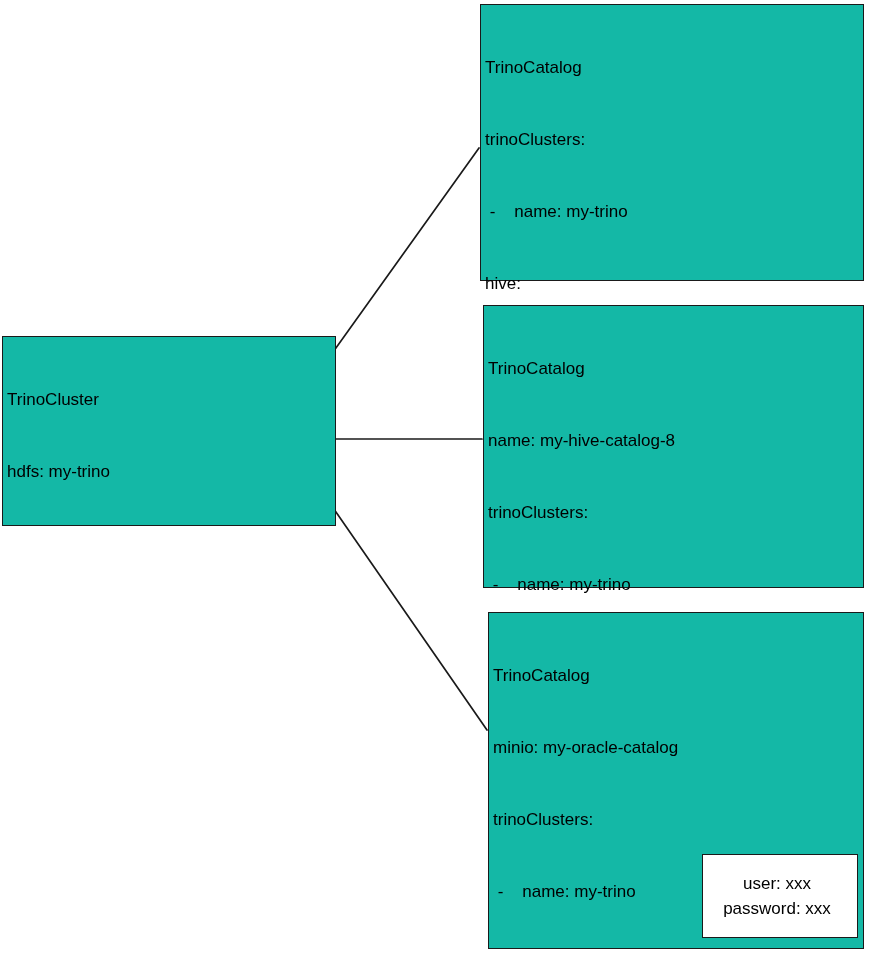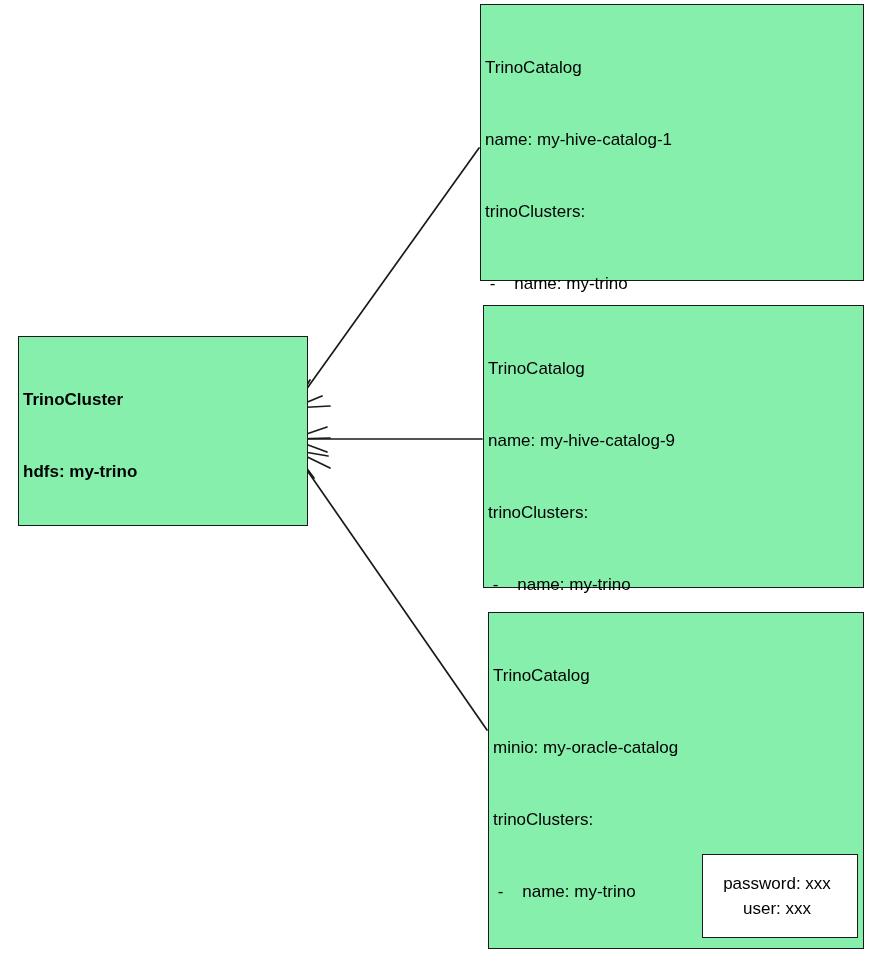--- a/index.html
+++ b/index.html
@@ -22,46 +22,45 @@
     position: absolute;
     left: 0;
     top: 0;
     width: 872px;
     height: 954px;
     pointer-events: none;
   }
   .node {
     position: absolute;
     box-sizing: border-box;
-    background: #86efac;
+    background: #14b8a6;
     border: 1.6px solid #1a1a1a;
   }
   .node-text {
     position: absolute;
     left: 4px;
     top: 3px;
     right: 2px;
     font-size: 17px;
     line-height: 24px;
     color: #000000;
     white-space: pre;
     font-family: "Liberation Sans", sans-serif;
   }
   .node-text .ln {
     display: block;
     white-space: pre;
   }
 
   
   #trino-cluster {
-    left: 18px;
+    left: 2px;
     top: 336px;
-    width: 290px;
+    width: 334px;
     height: 190px;
-    font-weight: bold;
   }
 
   
   #catalog-hive-1 {
     left: 480px;
     top: 4px;
     width: 384px;
     height: 277px;
   }
   #catalog-hive-2 {
@@ -143,35 +142,34 @@
   <div class="node" id="trino-cluster">
     <div class="node-text">
       <span class="ln">TrinoCluster</span>
       <span class="ln">hdfs: my-trino</span>
     </div>
   </div>
 
   <div class="node" id="catalog-hive-1">
     <div class="node-text">
       <span class="ln">TrinoCatalog</span>
-      <span class="ln">name: my-hive-catalog-1</span>
       <span class="ln">trinoClusters:</span>
       <span class="ln"> -    name: my-trino</span>
       <span class="ln">hive:</span>
       <span class="ln">   s3: # S3ConnnectionSpec</span>
       <span class="ln">      inline:</span>
       <span class="ln">         host: minio</span>
       <span class="ln">   metastore: # whatever</span>
     </div>
   </div>
 
   <div class="node" id="catalog-hive-2">
     <div class="node-text">
       <span class="ln">TrinoCatalog</span>
-      <span class="ln">name: my-hive-catalog-9</span>
+      <span class="ln">name: my-hive-catalog-8</span>
       <span class="ln">trinoClusters:</span>
       <span class="ln"> -    name: my-trino</span>
       <span class="ln">hive:</span>
       <span class="ln">   hdfs:</span>
       <span class="ln">      # TBD</span>
       <span class="ln">   metastore: # whatever</span>
     </div>
   </div>
 
   <div class="node" id="catalog-oracle">
@@ -180,19 +178,19 @@
       <span class="ln">minio: my-oracle-catalog</span>
       <span class="ln">trinoClusters:</span>
       <span class="ln"> -    name: my-trino</span>
       <span class="ln">oracle:</span>
       
       
     </div>
 
     <div id="secret-box">
       <div class="secret-text">
+        <span class="ln">user: xxx</span>
         <span class="ln">password: xxx</span>
-        <span class="ln">user: xxx</span>
       </div>
     </div>
   </div>
 
 </div>
 
 </body></html>

